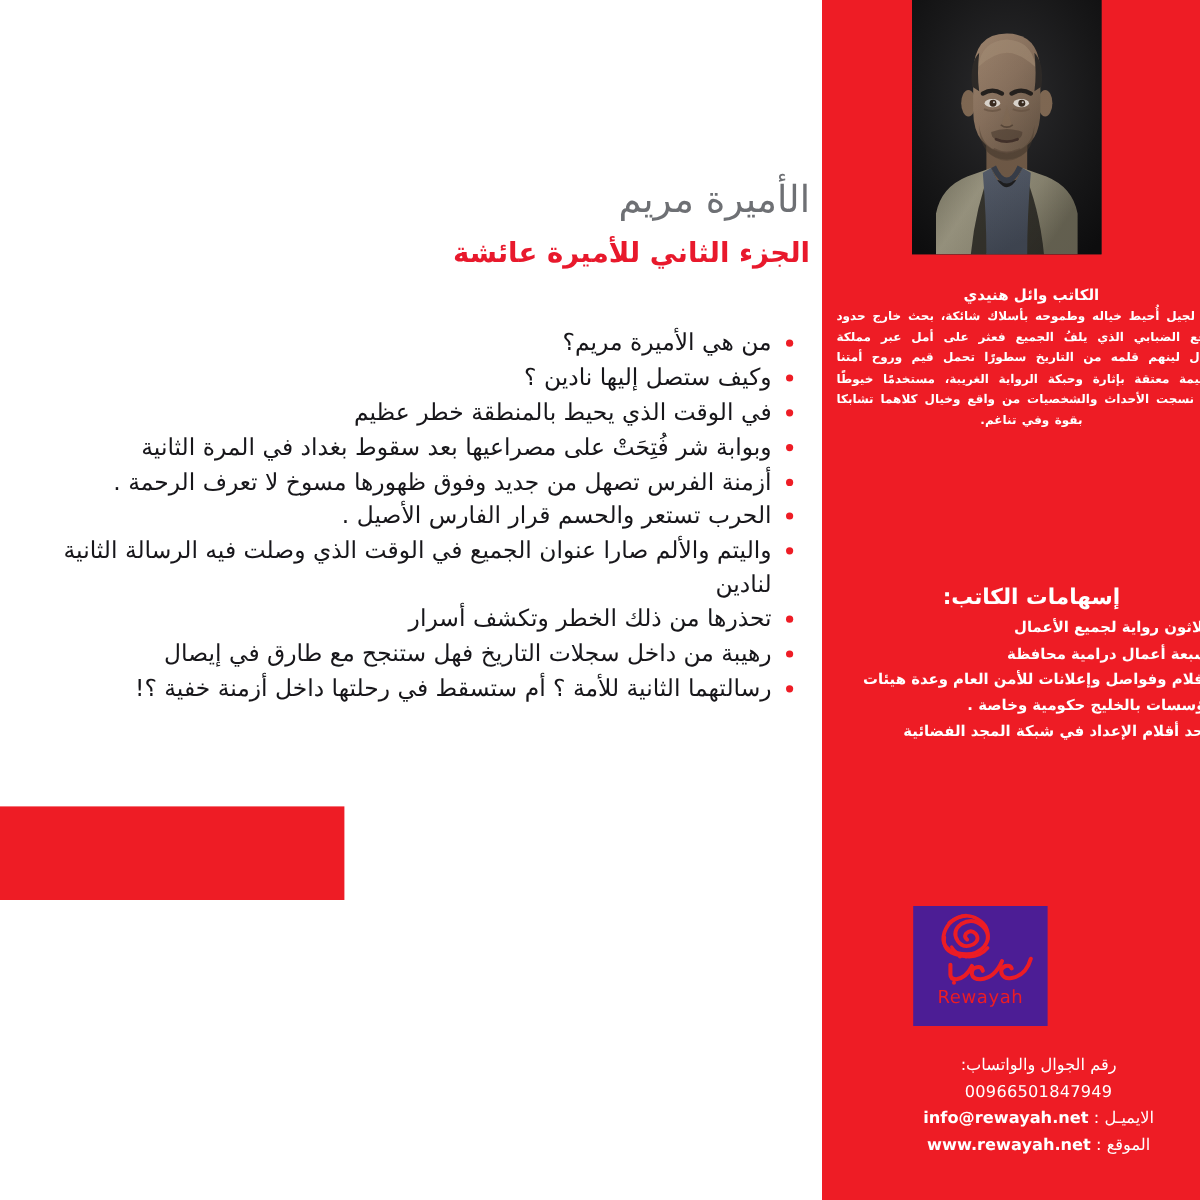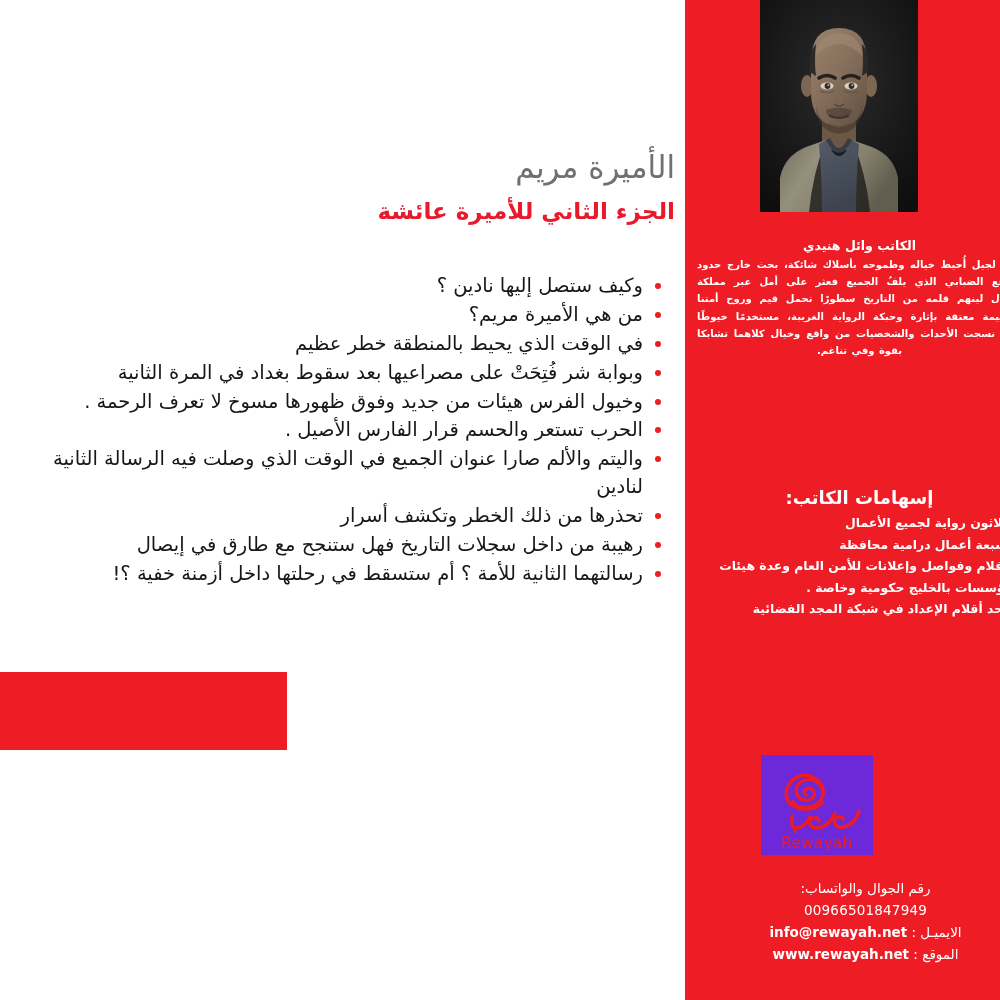--- a/index.html
+++ b/index.html
@@ -167,23 +167,23 @@
     margin-left: 5px;
     font-size: 12px;
   }
 
   #logo-box {
     position: absolute;
     left: 76px;
     top: 755px;
     width: 112px;
     height: 100px;
-    background: #6d28d9;
+    background: #4c1d95;
     display: flex;
-    align-items: flex-end;
+    align-items: flex-start;
     justify-content: center;
   }
   #logo-box svg { display: block; }
 
   #contact-block {
     position: absolute;
     left: 22px;
     right: 10px;
     top: 858px;
     text-align: center;
@@ -213,25 +213,25 @@
 <body>
 
 <div id="main-panel">
 
   <div id="title-block">
     <div id="page-title">الأميرة مريم</div>
     <div id="page-subtitle">الجزء الثاني للأميرة عائشة</div>
   </div>
 
   <ul id="bullet-list">
+    <li>من هي الأميرة مريم؟</li>
     <li>وكيف ستصل إليها نادين ؟</li>
-    <li>من هي الأميرة مريم؟</li>
     <li>في الوقت الذي يحيط بالمنطقة  خطر عظيم</li>
     <li>وبوابة شر فُتِحَتْ على مصراعيها بعد سقوط بغداد في المرة الثانية</li>
-    <li>وخيول الفرس هيئات من جديد وفوق ظهورها مسوخ لا تعرف الرحمة .</li>
+    <li>أزمنة الفرس تصهل من جديد وفوق ظهورها مسوخ لا تعرف الرحمة .</li>
     <li>الحرب تستعر والحسم قرار الفارس الأصيل .</li>
     <li>واليتم والألم صارا عنوان الجميع في الوقت الذي وصلت فيه الرسالة الثانية لنادين</li>
     <li>تحذرها من ذلك الخطر وتكشف أسرار</li>
     <li>رهيبة من داخل سجلات التاريخ فهل ستنجح مع طارق في إيصال</li>
     <li>رسالتهما الثانية للأمة ؟ أم ستسقط في رحلتها داخل أزمنة خفية ؟!</li>
   </ul>
 
   <div id="accent-bar"></div>
 </div>
 

